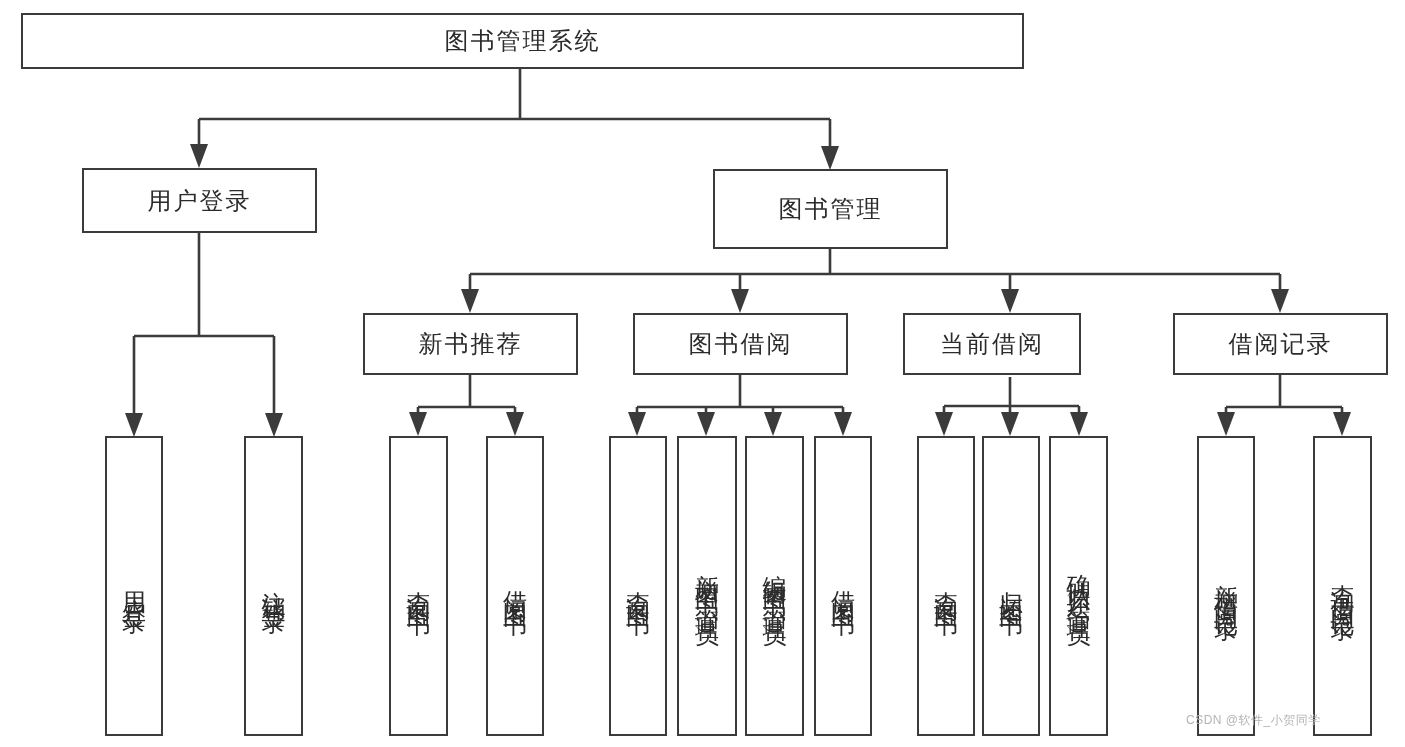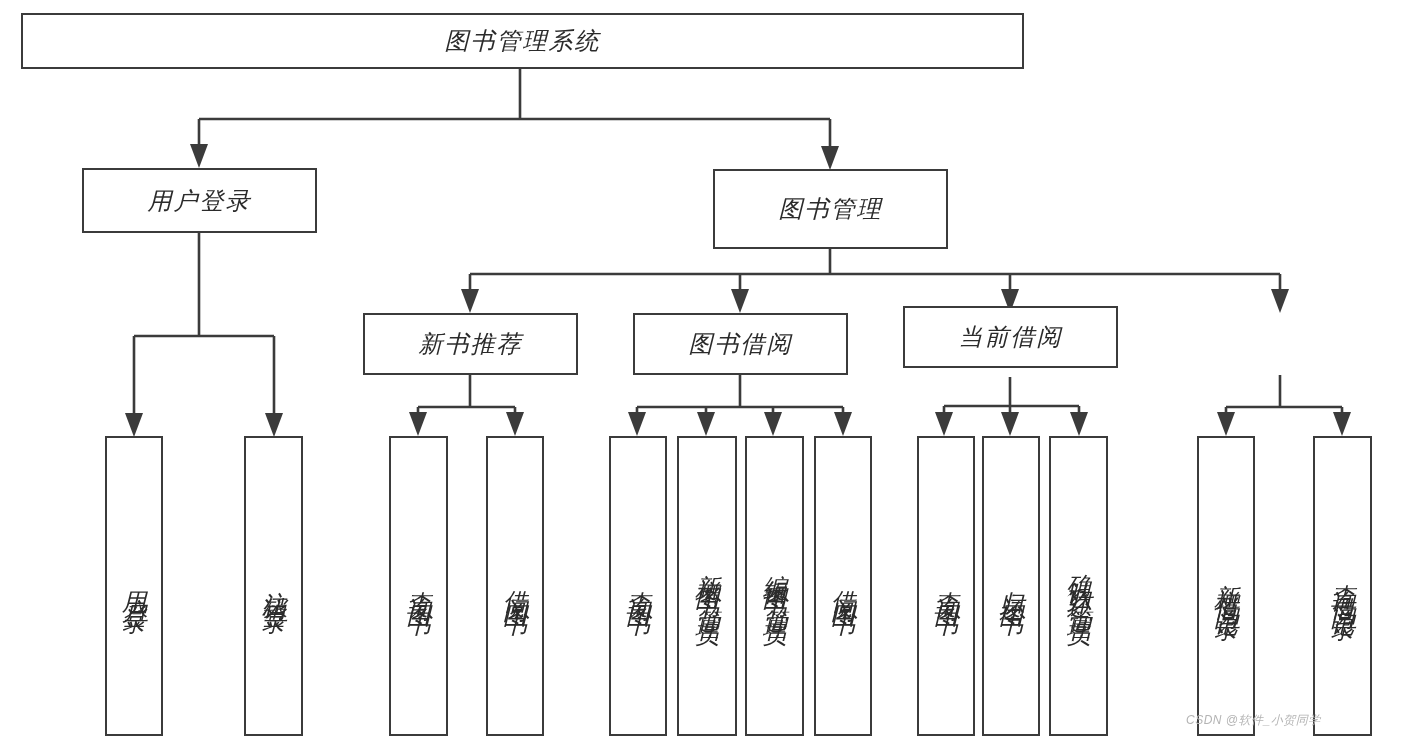--- a/index.html
+++ b/index.html
@@ -10,21 +10,20 @@
   }
   *{box-sizing:border-box;margin:0;padding:0;}
   html,body{background:var(--bg);}
   body{font-family:"Liberation Sans","DejaVu Sans",sans-serif;}
   .stage{
     position:relative;
     width:1405px;
     height:747px;
     background:var(--bg);
     overflow:hidden;
-    font-style:italic;
   }
   svg.wires{
     position:absolute;
     left:0;top:0;
     width:1405px;height:747px;
   }
   svg.wires .ln{
     fill:none;
     stroke:var(--line);
     stroke-width:2.6;
@@ -105,22 +104,25 @@
   <div class="node hnode" style="left:713px;top:169px;width:235px;height:80px">
     <span>图书管理</span>
   </div>
 
   <div class="node hnode" style="left:363px;top:313px;width:215px;height:62px">
     <span>新书推荐</span>
   </div>
   <div class="node hnode" style="left:633px;top:313px;width:215px;height:62px">
     <span>图书借阅</span>
   </div>
-  <div class="node hnode" style="left:903px;top:306px;width:215px;height:62px">
+  <div class="node hnode" style="left:903px;top:313px;width:178px;height:62px">
     <span>当前借阅</span>
+  </div>
+  <div class="node hnode" style="left:1173px;top:313px;width:215px;height:62px">
+    <span>借阅记录</span>
   </div>
 
   <div class="node leaf" style="left:105px;top:436px;width:58px;height:300px">
     <span>用户登录</span>
   </div>
   <div class="node leaf" style="left:244px;top:436px;width:59px;height:300px">
     <span>注销登录</span>
   </div>
 
   <div class="node leaf" style="left:389px;top:436px;width:59px;height:300px">

